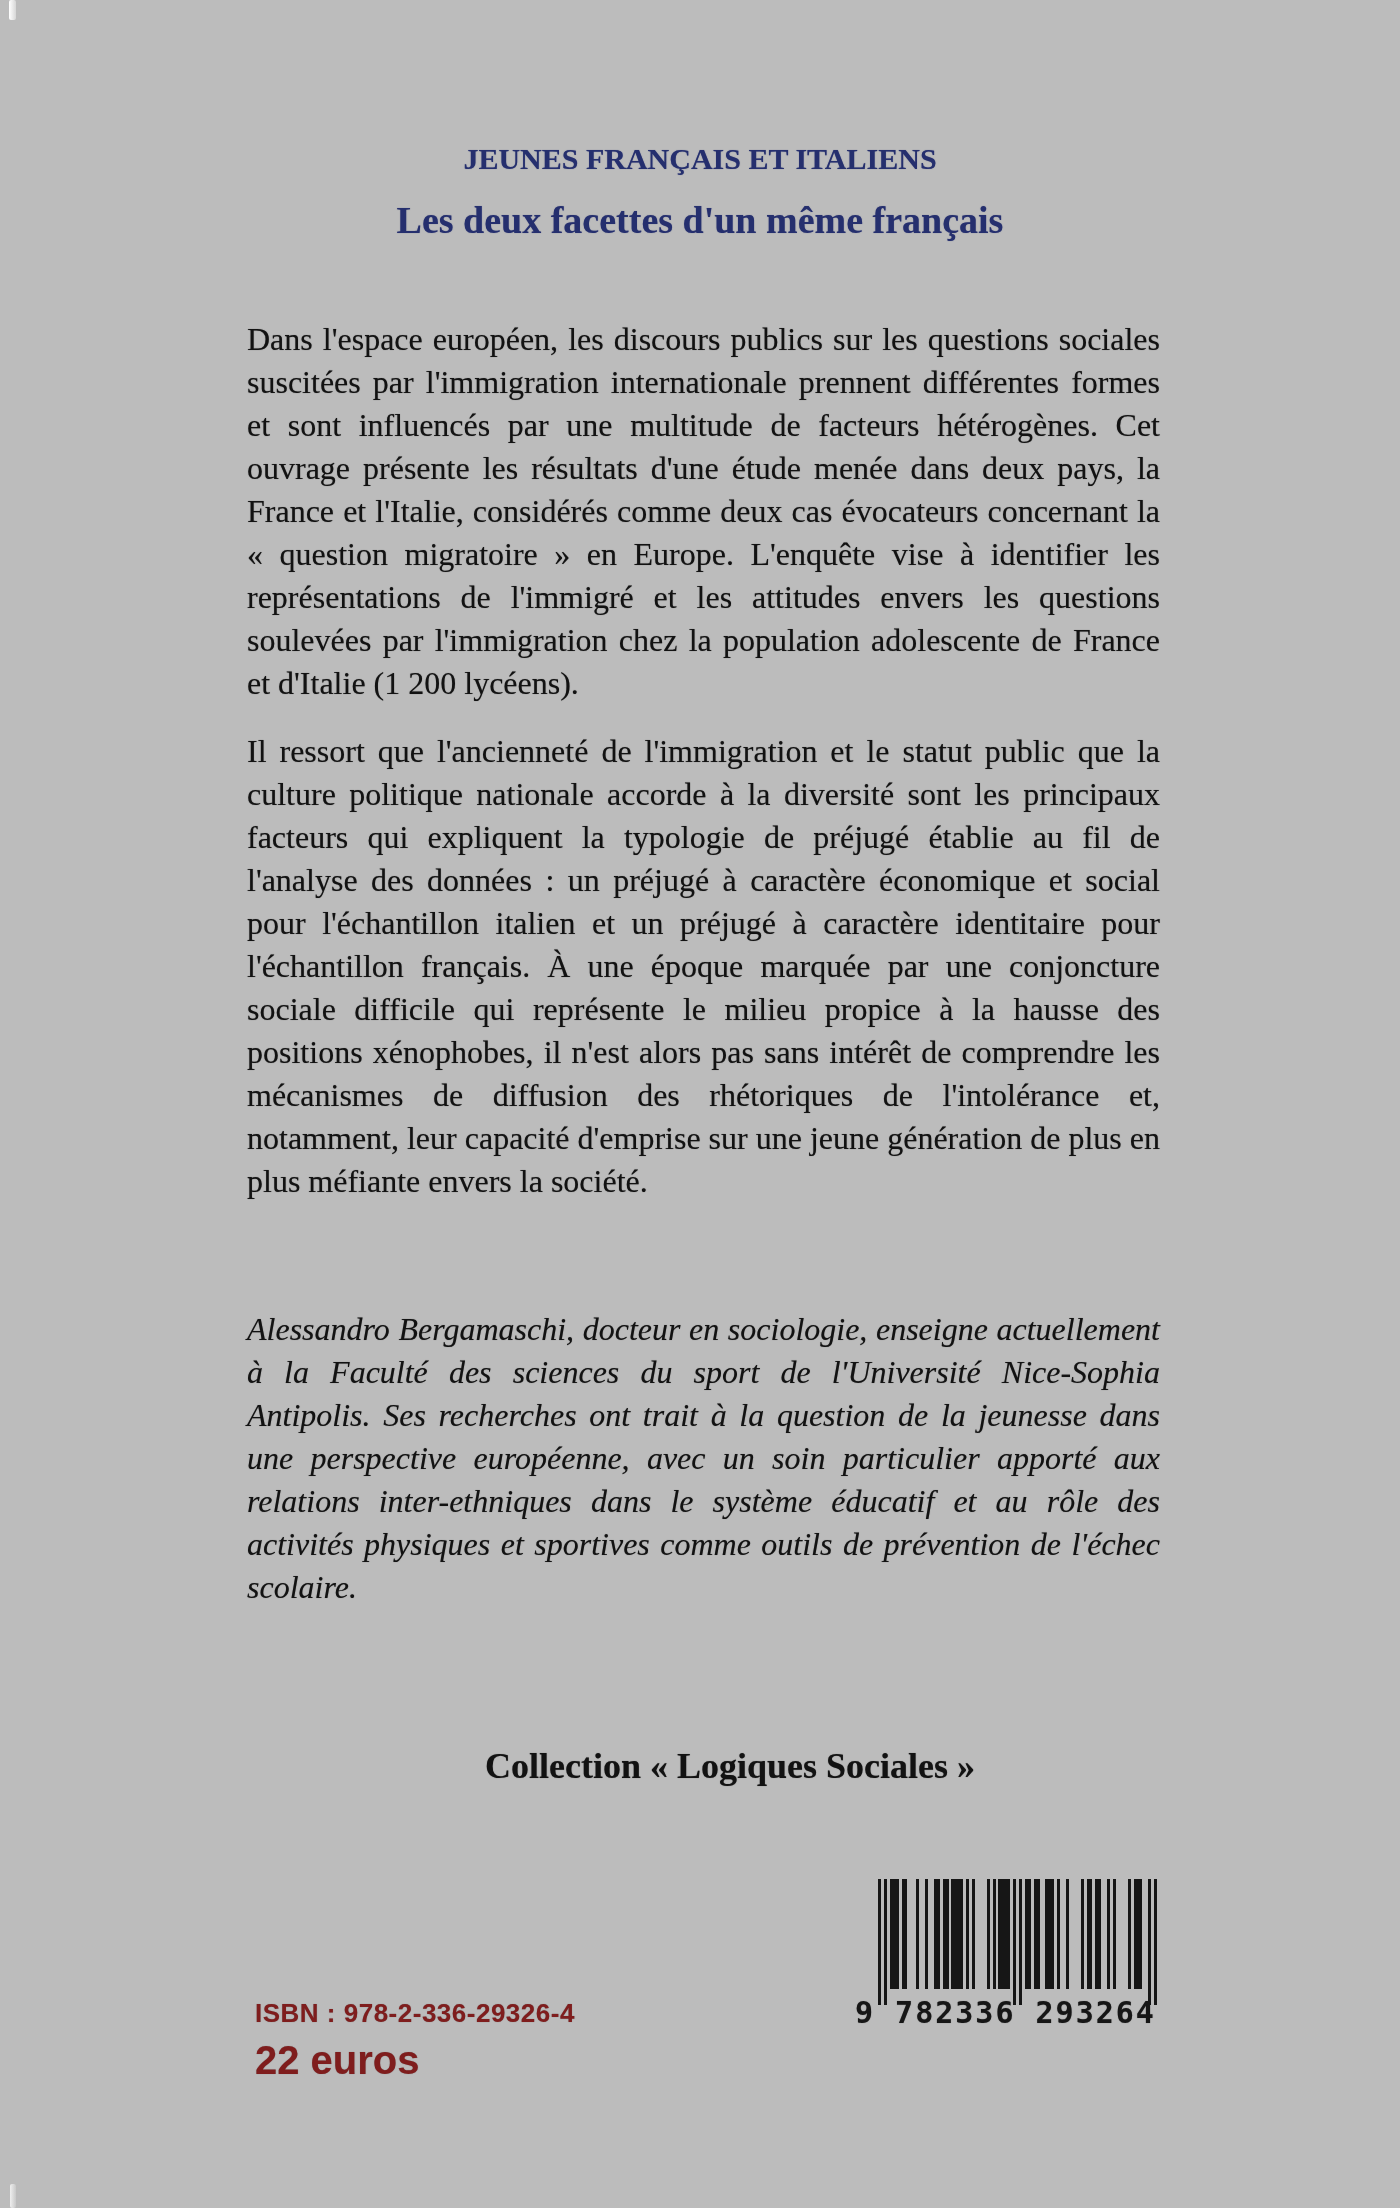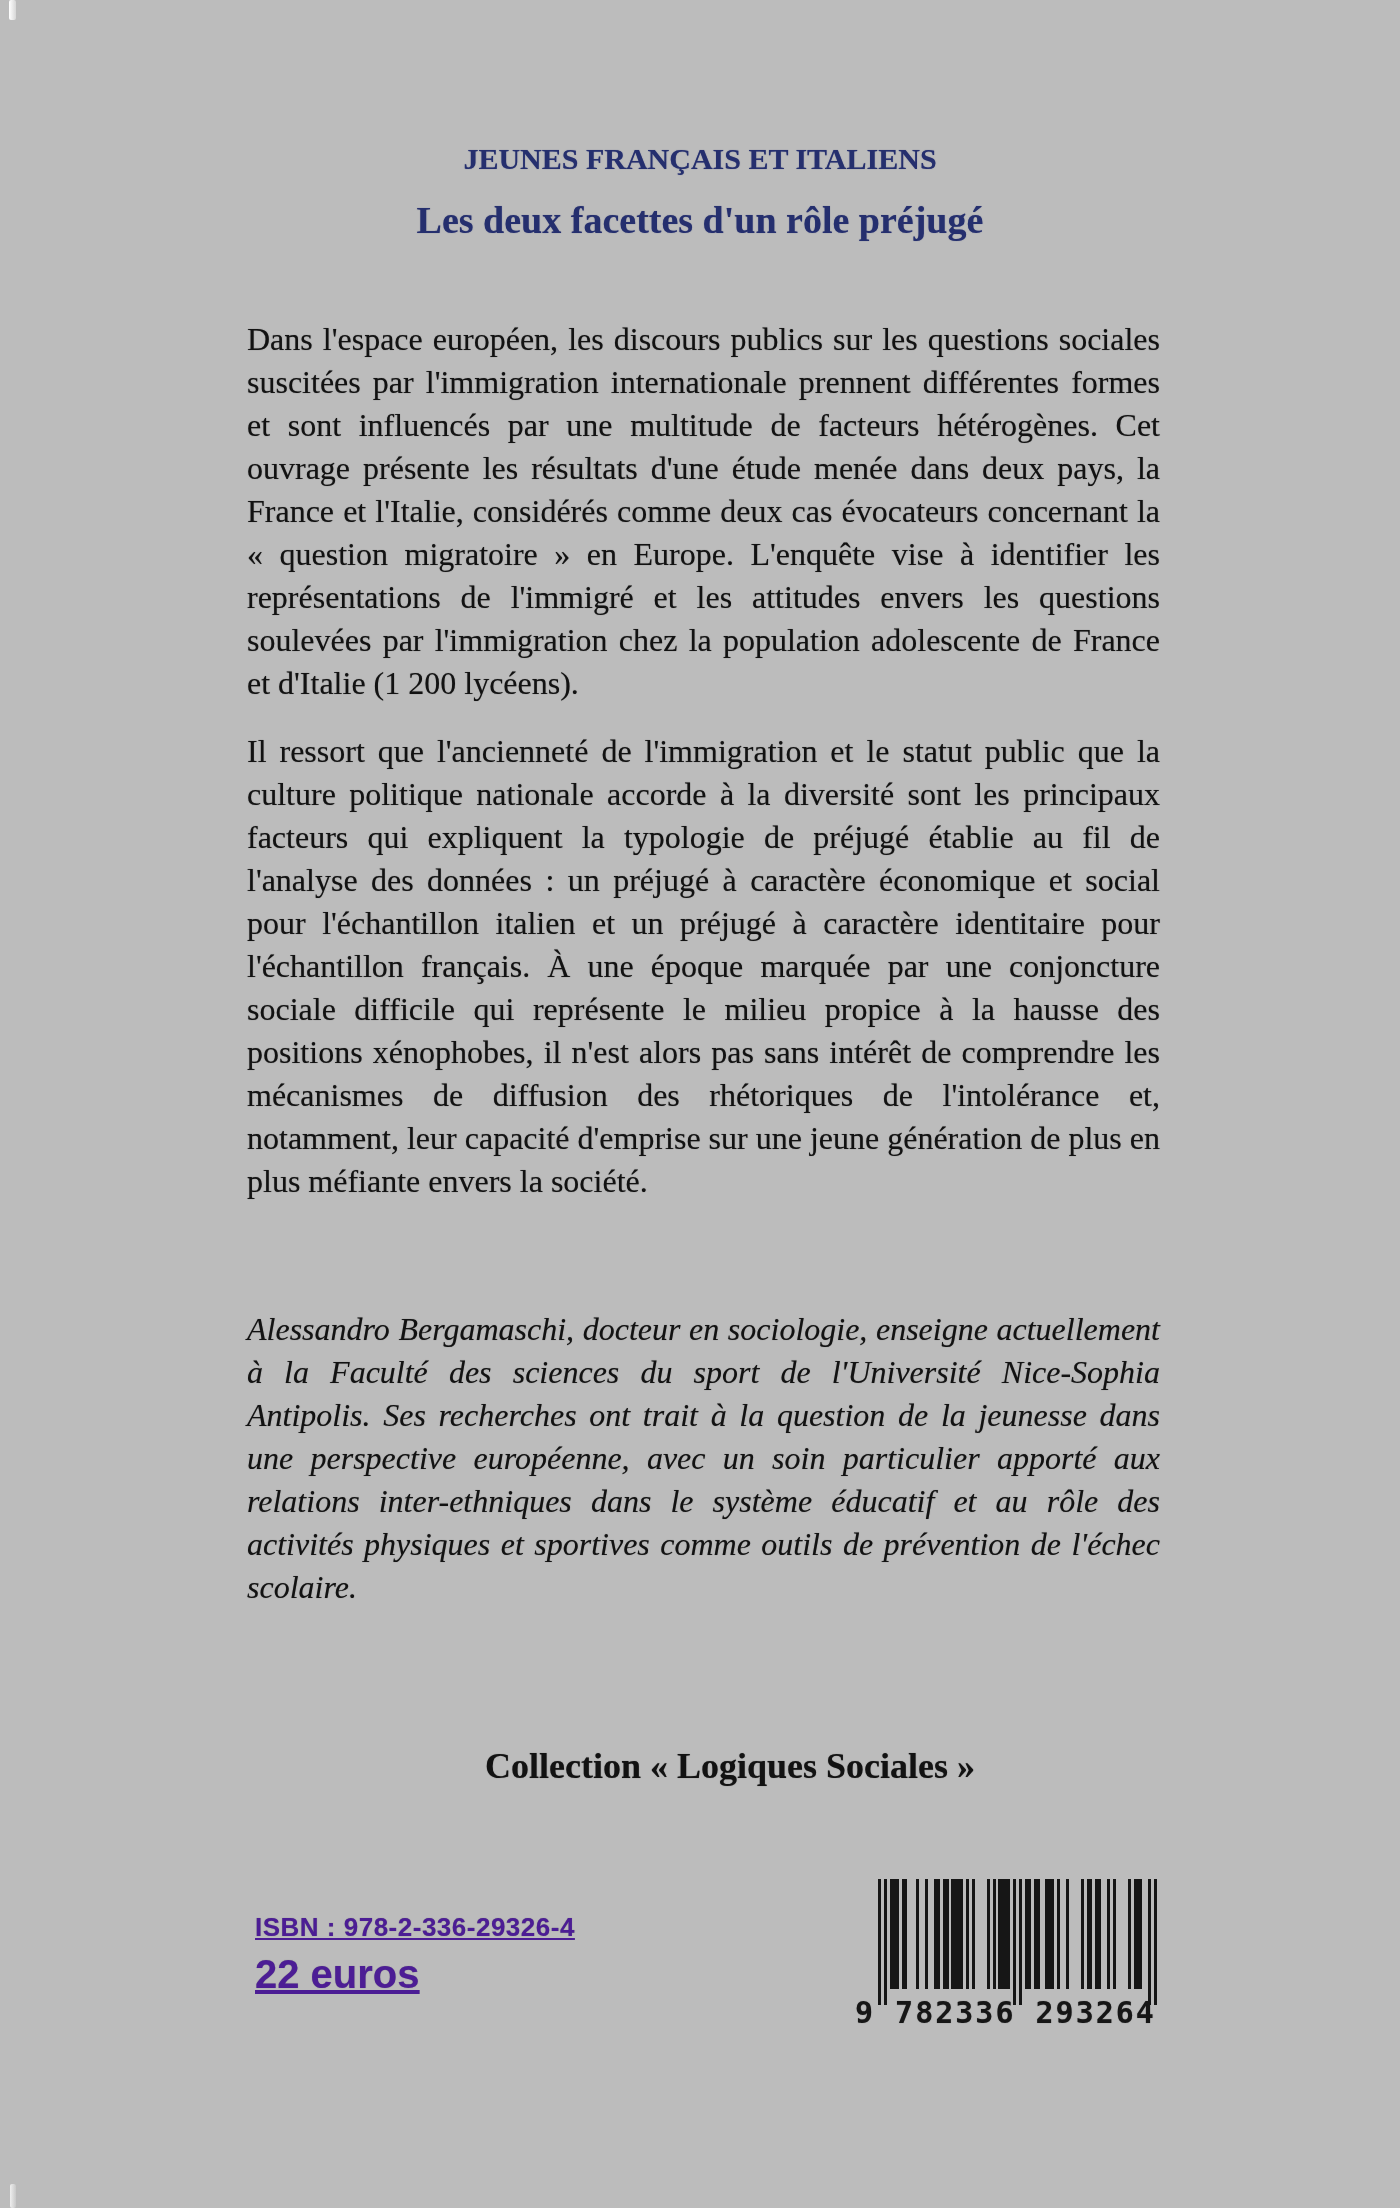--- a/index.html
+++ b/index.html
@@ -87,24 +87,23 @@
   }
   .collection-director {
     font-size: 33px;
     line-height: 44px;
     text-shadow: 0 0 1px rgba(0,0,0,0.4);
   }
 
   .isbn-block {
     position: absolute;
     left: 255px;
-    top: 1912px;
-    color: #4c1d95;
+    top: 1998px;
+    color: #7f1d1d;
     font-family: "Liberation Sans", sans-serif;
-    text-decoration: underline;
   }
   .isbn-line {
     font-size: 26px;
     font-weight: 700;
     letter-spacing: 0.5px;
     text-shadow: 0 0 1px rgba(0,0,0,0.35);
   }
   .price-line {
     margin-top: 9px;
     font-size: 40px;
@@ -148,21 +147,21 @@
 </head>
 <body>
 
 <div class="page">
 
   <div class="scan-tick top"></div>
   <div class="scan-tick bottom"></div>
 
   <div class="title-block">
     <div class="title-line">JEUNES FRANÇAIS ET ITALIENS</div>
-    <div class="subtitle">Les deux facettes d'un rôle préjugé</div>
+    <div class="subtitle">Les deux facettes d'un même français</div>
   </div>
 
   <div class="text-column synopsis">
     <p>Dans l'espace européen, les discours publics sur les questions sociales suscitées par l'immigration internationale prennent différentes formes et sont influencés par une multitude de facteurs hétérogènes. Cet ouvrage présente les résultats d'une étude menée dans deux pays, la France et l'Italie, considérés comme deux cas évocateurs concernant la « question migratoire » en Europe. L'enquête vise à identifier les représentations de l'immigré et les attitudes envers les questions soulevées par l'immigration chez la population adolescente de France et d'Italie (1 200 lycéens).</p>
     <p>Il ressort que l'ancienneté de l'immigration et le statut public que la culture politique nationale accorde à la diversité sont les principaux facteurs qui expliquent la typologie de préjugé établie au fil de l'analyse des données : un préjugé à caractère économique et social pour l'échantillon italien et un préjugé à caractère identitaire pour l'échantillon français. À une époque marquée par une conjoncture sociale difficile qui représente le milieu propice à la hausse des positions xénophobes, il n'est alors pas sans intérêt de comprendre les mécanismes de diffusion des rhétoriques de l'intolérance et, notamment, leur capacité d'emprise sur une jeune génération de plus en plus méfiante envers la société.</p>
   </div>
 
   <div class="text-column bio">
     <p>Alessandro Bergamaschi, docteur en sociologie, enseigne actuellement à la Faculté des sciences du sport de l'Université Nice-Sophia Antipolis. Ses recherches ont trait à la question de la jeunesse dans une perspective européenne, avec un soin particulier apporté aux relations inter-ethniques dans le système éducatif et au rôle des activités physiques et sportives comme outils de prévention de l'échec scolaire.</p>
   </div>

